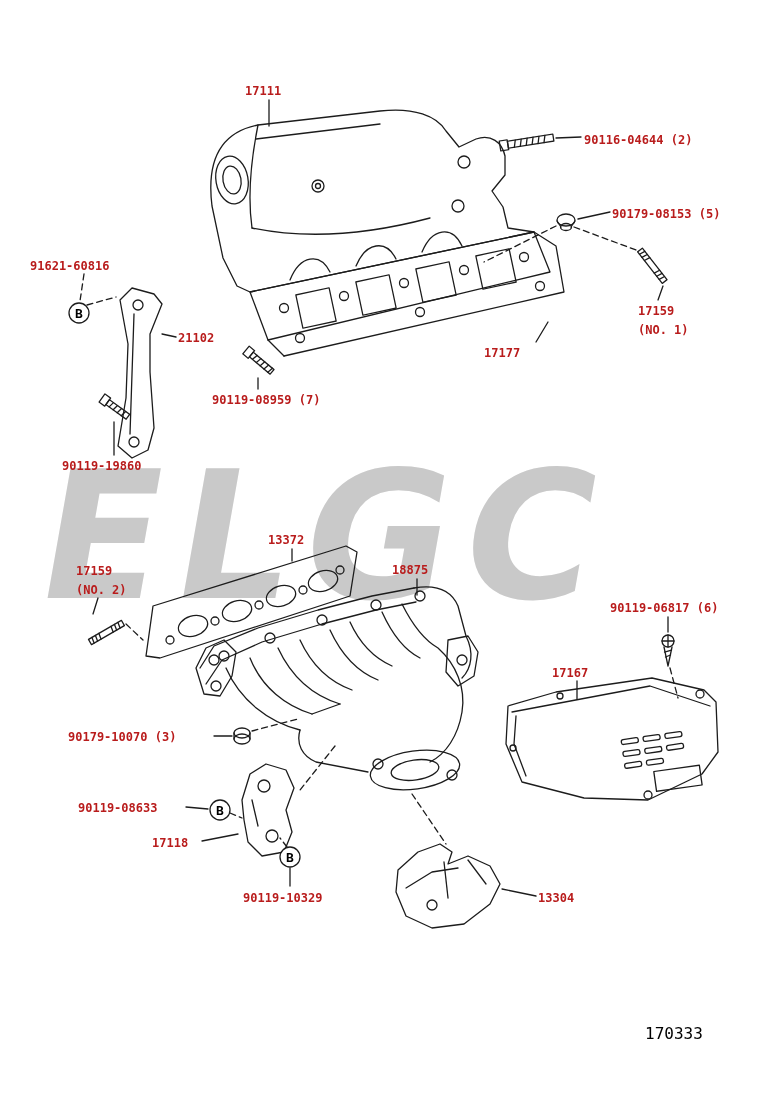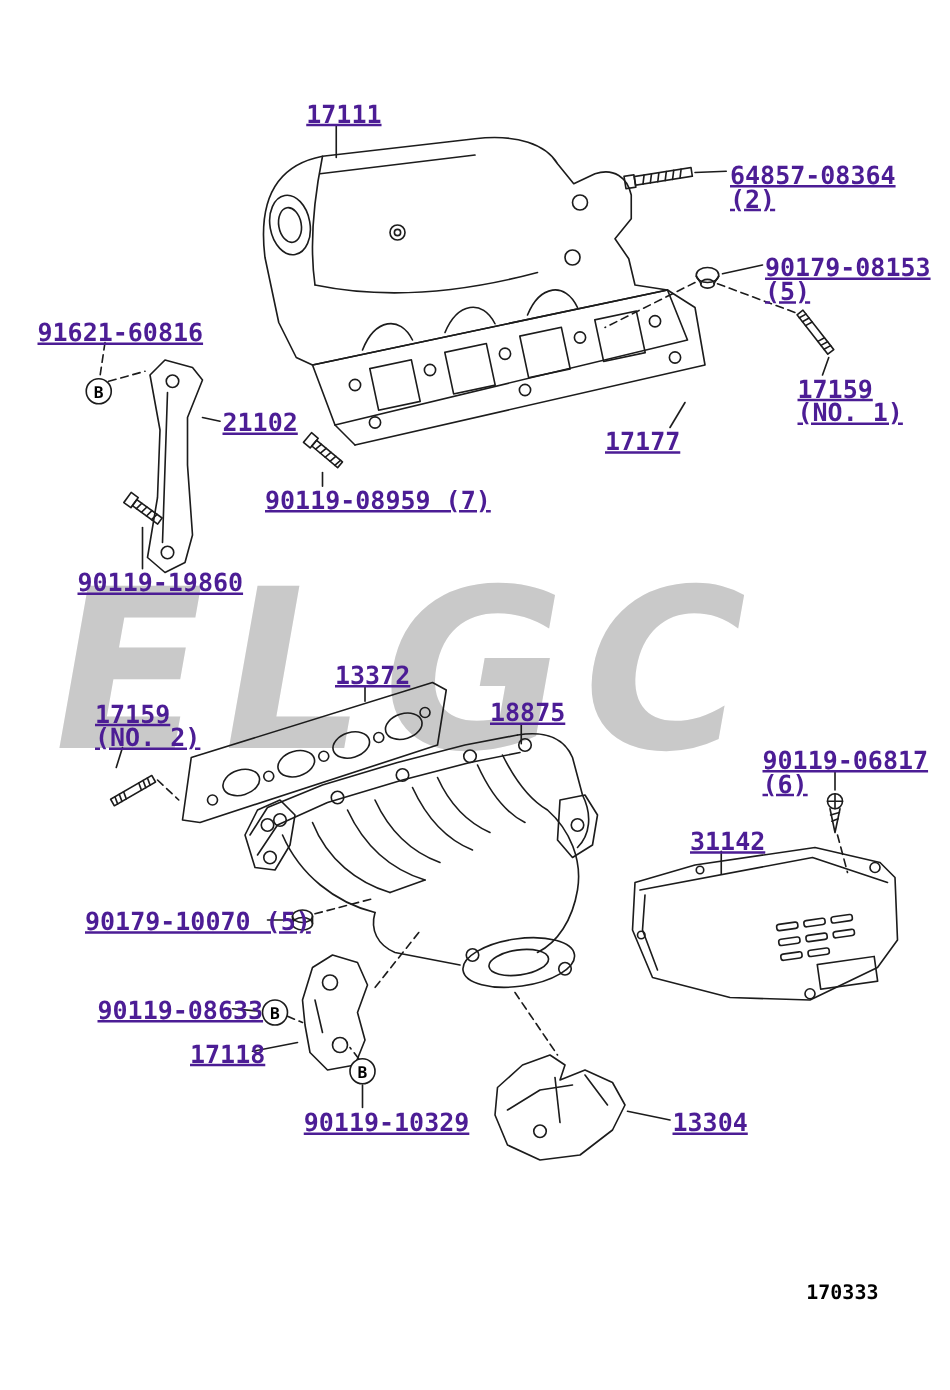--- a/index.html
+++ b/index.html
@@ -29,31 +29,30 @@
     position: absolute;
     left: 0;
     top: 0;
     z-index: 1;
   }
   .callout {
     position: absolute;
     z-index: 2;
     font-family: "DejaVu Sans Mono", monospace;
     font-weight: bold;
-    font-size: 20px;
+    font-size: 12px;
     line-height: 19px;
-    color: #4c1d95;
+    color: #b91c1c;
     white-space: pre-line;
-    text-decoration: underline;
   }
   .fig-number {
     position: absolute;
     z-index: 2;
     font-family: "DejaVu Sans Mono", monospace;
-    font-weight: bold;
+    font-weight: normal;
     font-size: 16px;
     color: #000000;
   }
 </style>
 </head>
 <body>
 
 <div class="page">
 
   <div class="watermark">ELGC</div>
@@ -272,36 +271,36 @@
         <text x="220" y="815" fill="#000000" stroke="none" text-anchor="middle" font-family="DejaVu Sans Mono, monospace" font-size="13" font-weight="bold">B</text>
       </g>
       <g>
         <circle cx="290" cy="857" r="10" fill="#ffffff"></circle>
         <text x="290" y="862" fill="#000000" stroke="none" text-anchor="middle" font-family="DejaVu Sans Mono, monospace" font-size="13" font-weight="bold">B</text>
       </g>
     </g>
   </svg>
 
   <div class="callout" style="left:245px;top:82px">17111</div>
-  <div class="callout" style="left:584px;top:131px">64857-08364 (2)</div>
+  <div class="callout" style="left:584px;top:131px">90116-04644 (2)</div>
   <div class="callout" style="left:612px;top:205px">90179-08153 (5)</div>
   <div class="callout" style="left:638px;top:302px">17159
 (NO. 1)</div>
   <div class="callout" style="left:30px;top:257px">91621-60816</div>
   <div class="callout" style="left:178px;top:329px">21102</div>
   <div class="callout" style="left:212px;top:391px">90119-08959 (7)</div>
   <div class="callout" style="left:484px;top:344px">17177</div>
   <div class="callout" style="left:62px;top:457px">90119-19860</div>
   <div class="callout" style="left:268px;top:531px">13372</div>
   <div class="callout" style="left:76px;top:562px">17159
 (NO. 2)</div>
   <div class="callout" style="left:392px;top:561px">18875</div>
   <div class="callout" style="left:610px;top:599px">90119-06817 (6)</div>
-  <div class="callout" style="left:552px;top:664px">31142</div>
-  <div class="callout" style="left:68px;top:728px">90179-10070 (5)</div>
+  <div class="callout" style="left:552px;top:664px">17167</div>
+  <div class="callout" style="left:68px;top:728px">90179-10070 (3)</div>
   <div class="callout" style="left:78px;top:799px">90119-08633</div>
   <div class="callout" style="left:152px;top:834px">17118</div>
   <div class="callout" style="left:243px;top:889px">90119-10329</div>
   <div class="callout" style="left:538px;top:889px">13304</div>
 
   <div class="fig-number" style="left:645px;top:1024px">170333</div>
 
 </div>
 
 </body></html>

